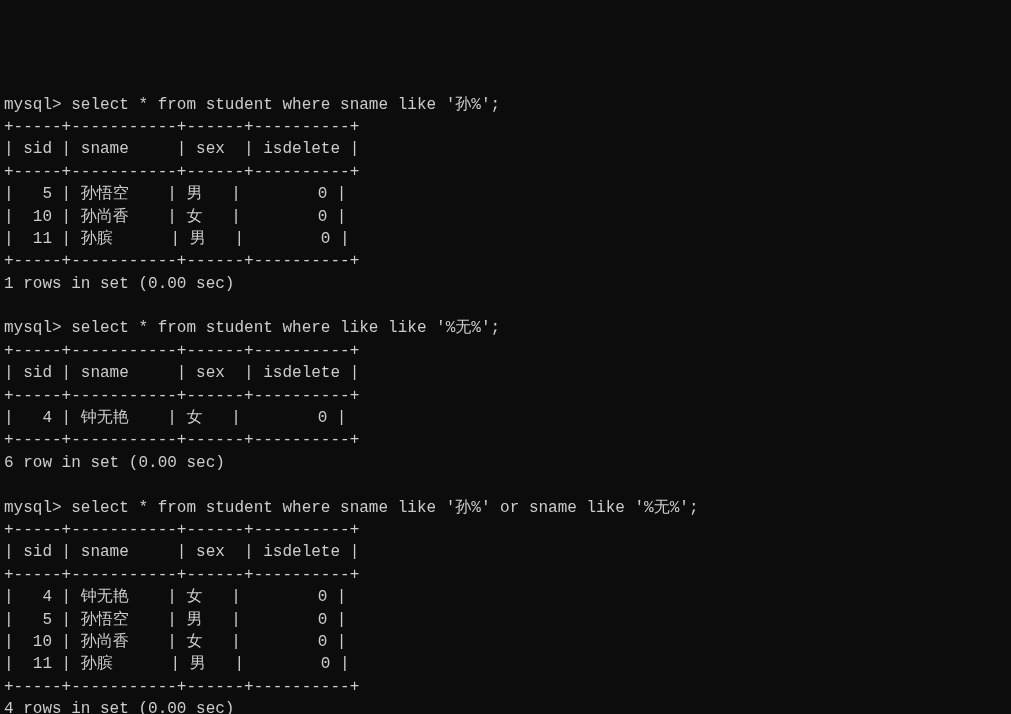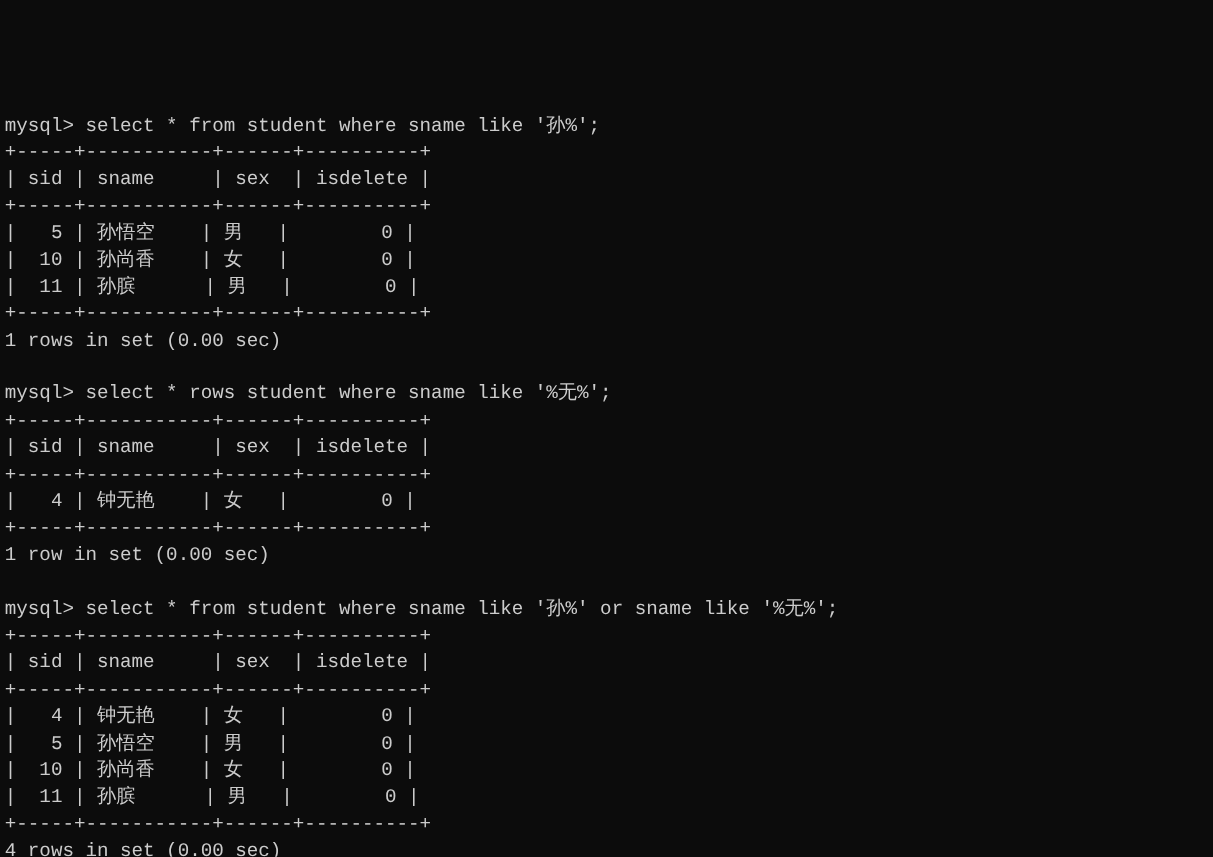--- a/index.html
+++ b/index.html
@@ -31,27 +31,27 @@
 <div class="terminal-output"><span><span>mysql&gt; </span><span>select * from student where sname like '孙%';</span>
 <span>+-----+-----------+------+----------+</span>
 <span>| sid | sname     | sex  | isdelete |</span>
 <span>+-----+-----------+------+----------+</span>
 <span>|   5 | 孙悟空    | 男   |        0 |</span>
 <span>|  10 | 孙尚香    | 女   |        0 |</span>
 <span>|  11 | 孙膑      | 男   |        0 |</span>
 <span>+-----+-----------+------+----------+</span>
 <span>1 rows in set (0.00 sec)</span></span>
 
-<span><span>mysql&gt; </span><span>select * rows student where sname like '%无%';</span>
+<span><span>mysql&gt; </span><span>select * from student where like like '%无%';</span>
 <span>+-----+-----------+------+----------+</span>
 <span>| sid | sname     | sex  | isdelete |</span>
 <span>+-----+-----------+------+----------+</span>
 <span>|   4 | 钟无艳    | 女   |        0 |</span>
 <span>+-----+-----------+------+----------+</span>
-<span>1 row in set (0.00 sec)</span></span>
+<span>6 row in set (0.00 sec)</span></span>
 
 <span><span>mysql&gt; </span><span>select * from student where sname like '孙%' or sname like '%无%';</span>
 <span>+-----+-----------+------+----------+</span>
 <span>| sid | sname     | sex  | isdelete |</span>
 <span>+-----+-----------+------+----------+</span>
 <span>|   4 | 钟无艳    | 女   |        0 |</span>
 <span>|   5 | 孙悟空    | 男   |        0 |</span>
 <span>|  10 | 孙尚香    | 女   |        0 |</span>
 <span>|  11 | 孙膑      | 男   |        0 |</span>
 <span>+-----+-----------+------+----------+</span>

